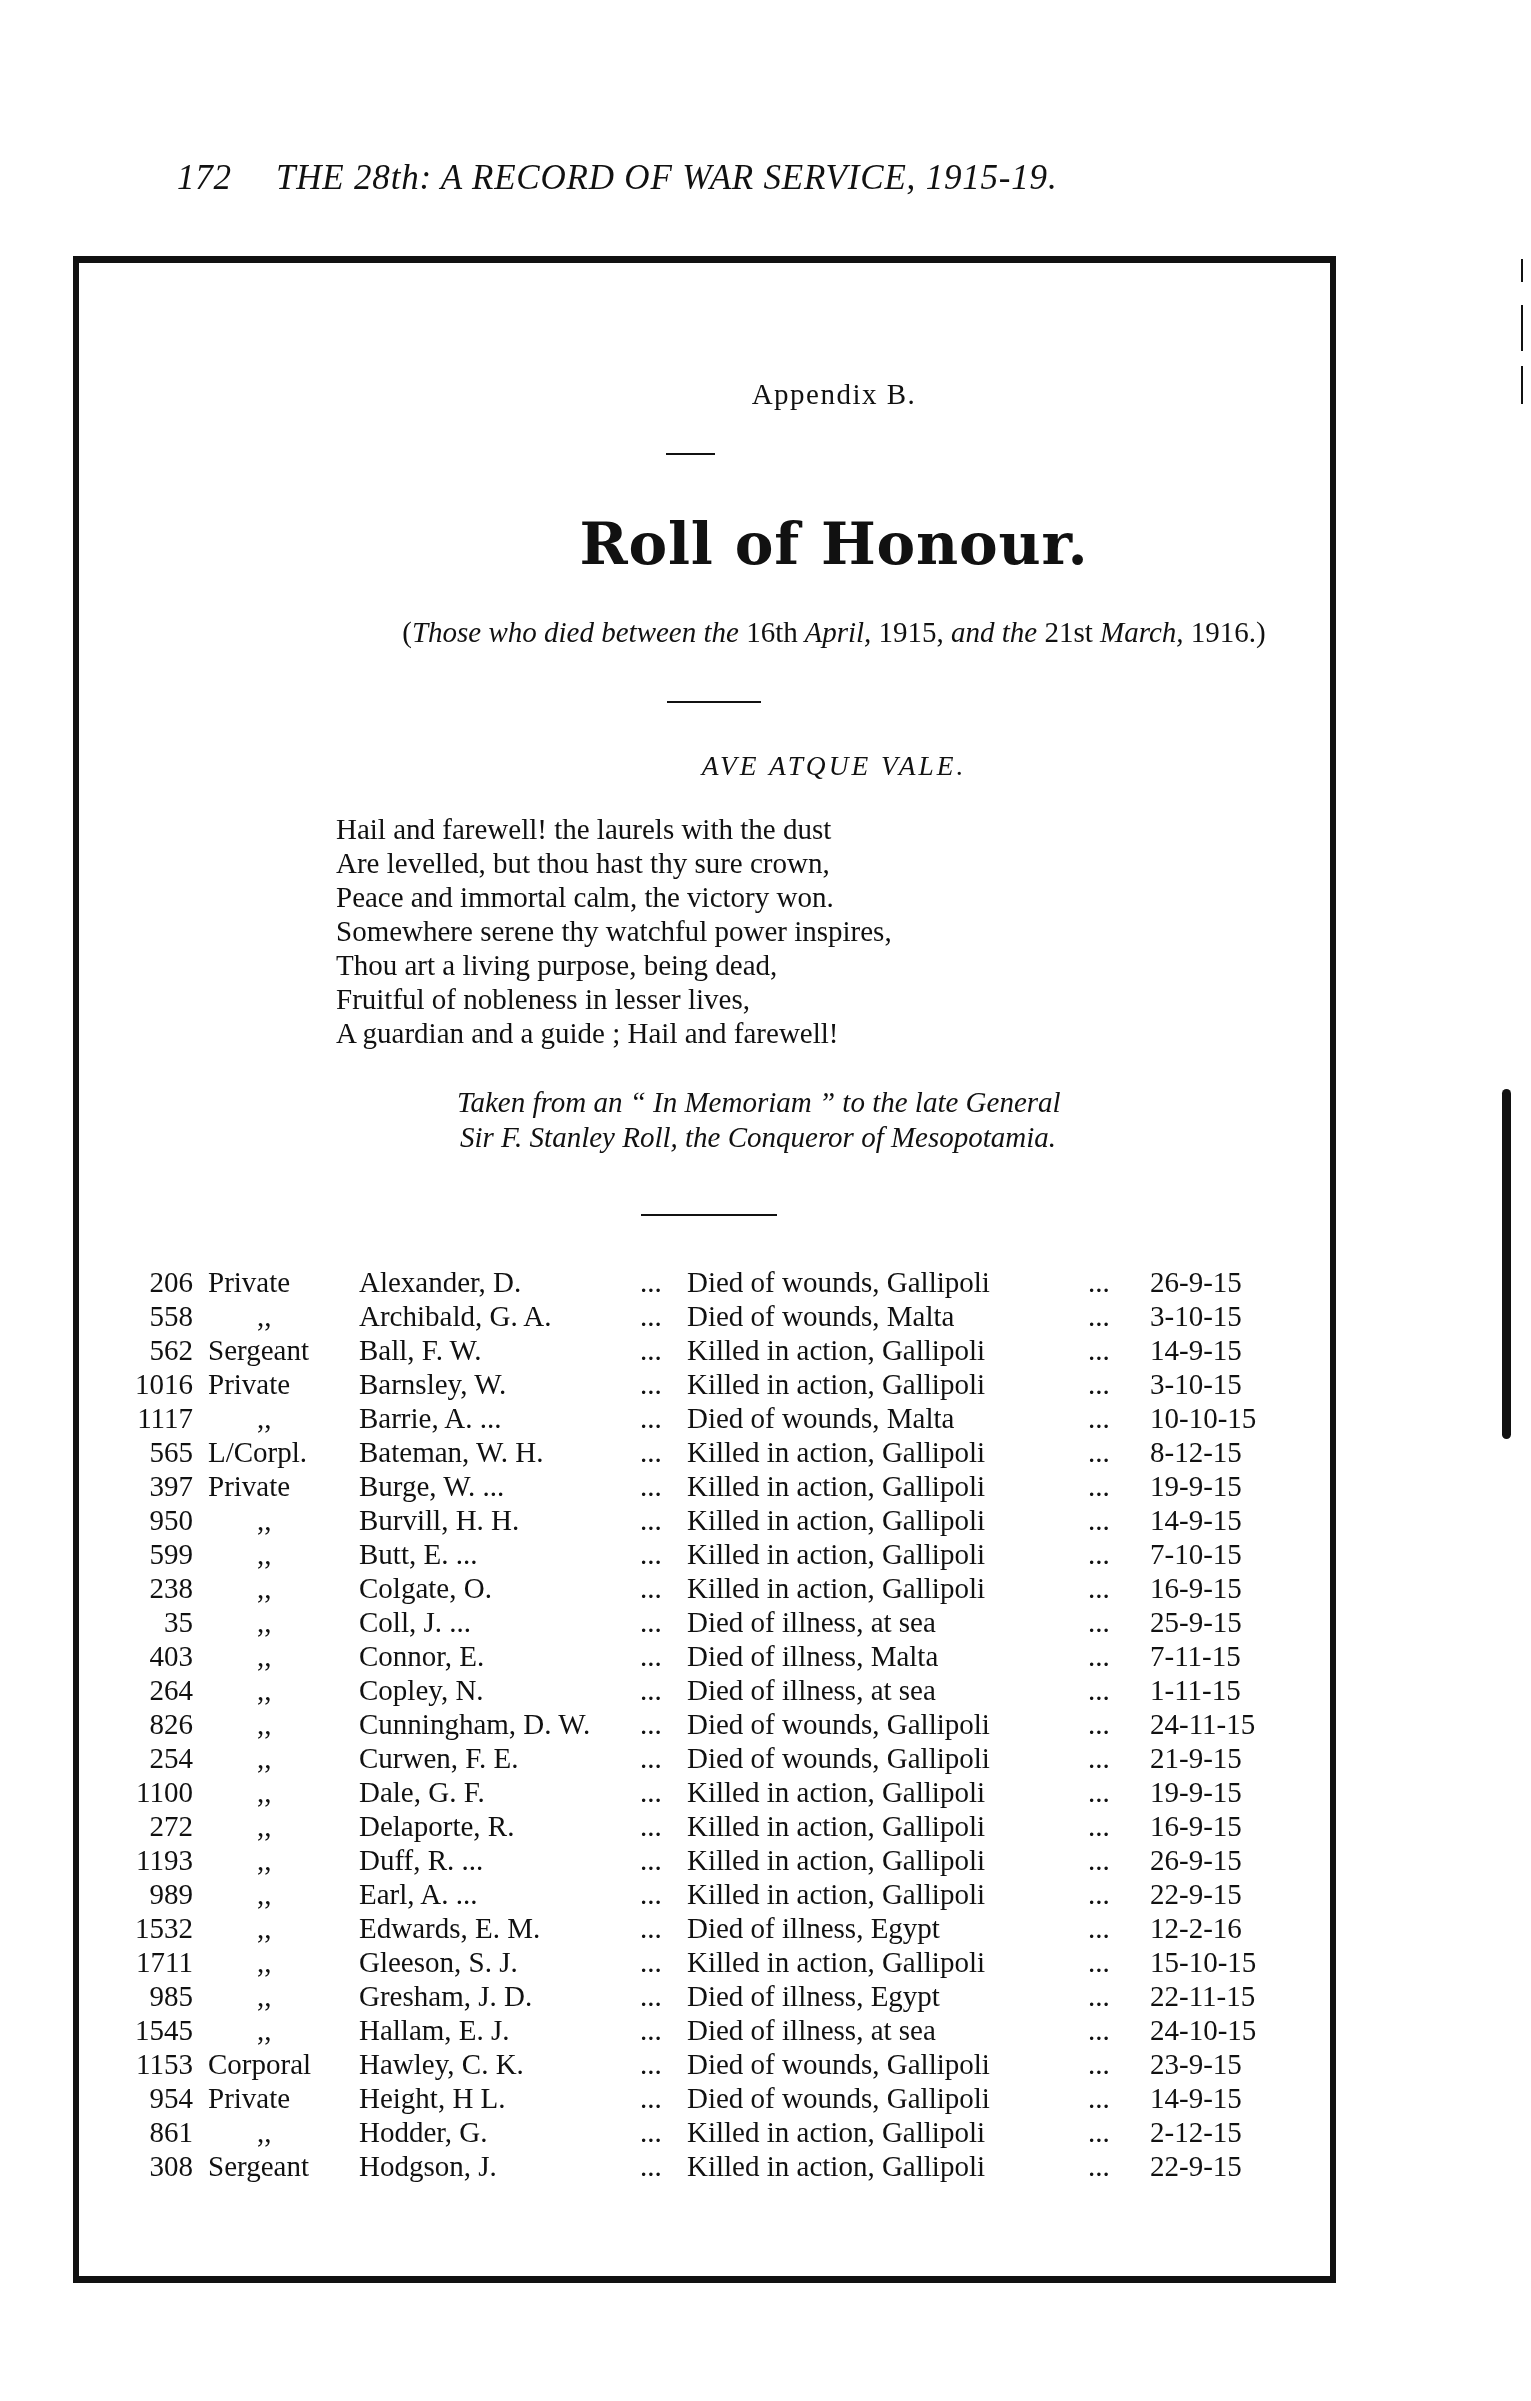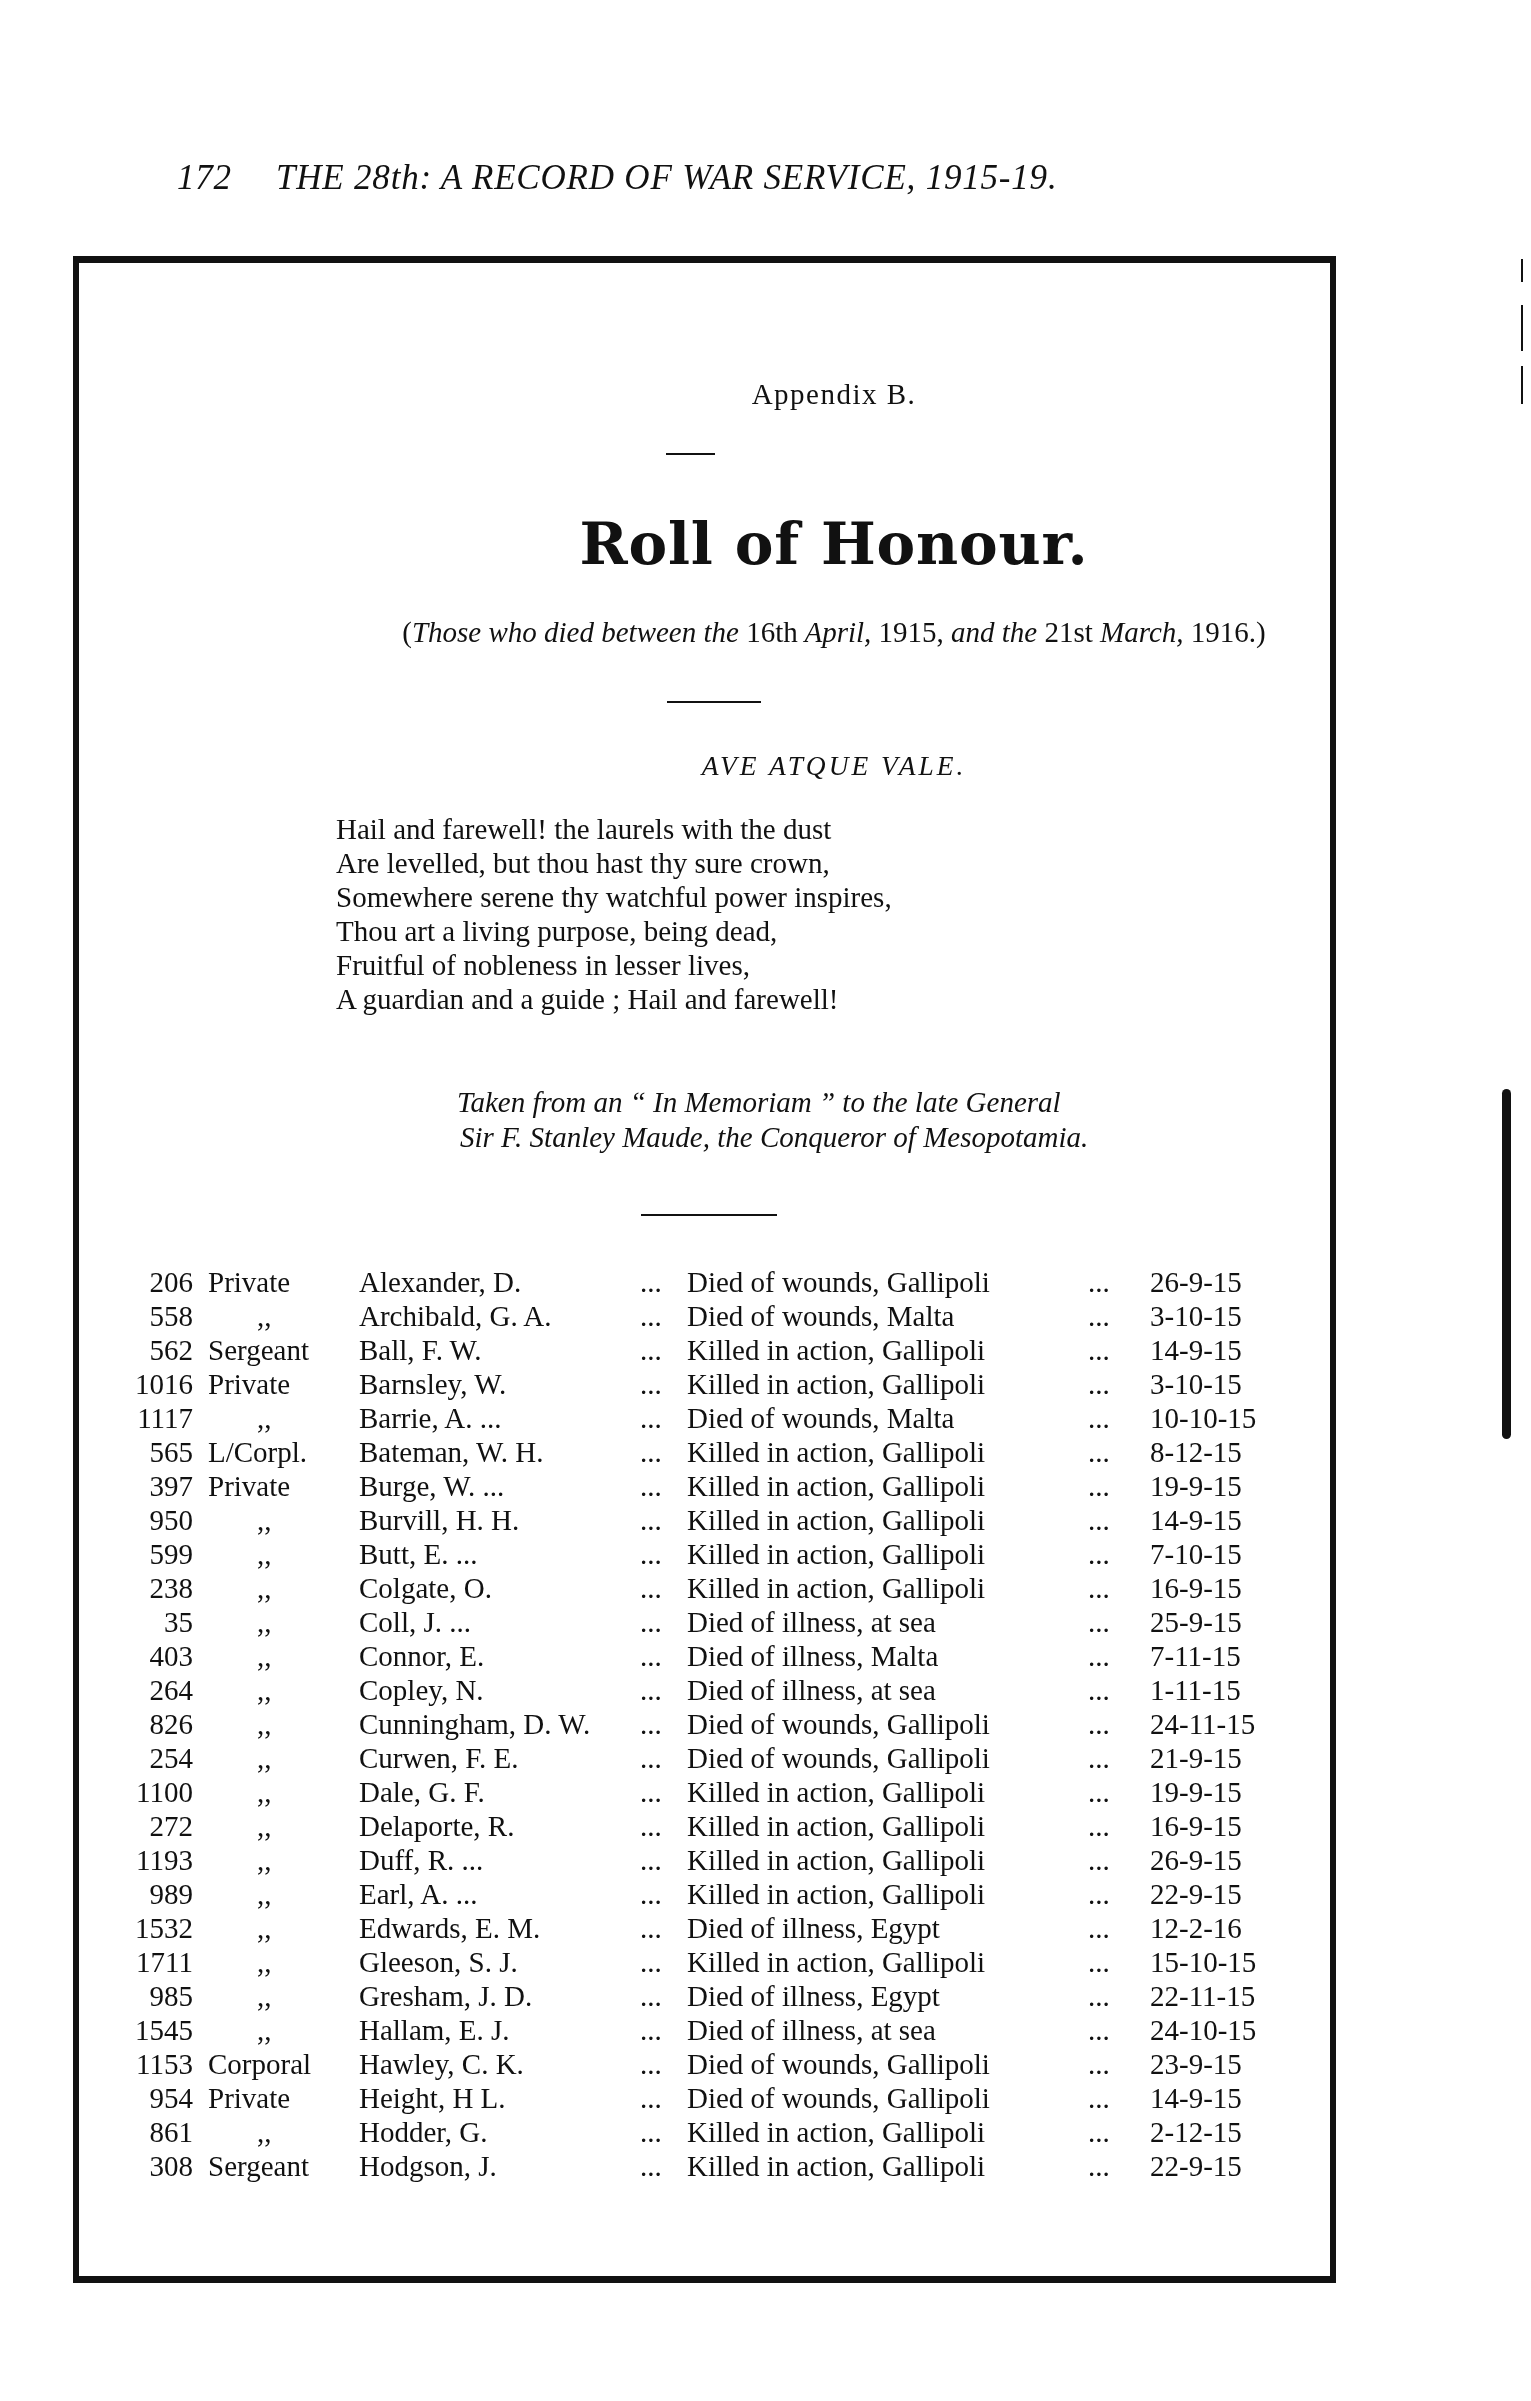--- a/index.html
+++ b/index.html
@@ -138,29 +138,30 @@
   <span>(</span><i>Those who died between the </i><span>16th</span><i> April,</i><span> 1915, </span><i>and the </i><span>21st</span><i> March,</i><span> 1916.)</span>
 </div>
 
 <div class="rule rule2"></div>
 
 <div class="centered poem-title">AVE ATQUE VALE.</div>
 
 <div class="poem">
   <div class="poem-line">Hail and farewell!  the laurels with the dust</div>
   <div class="poem-line">Are levelled, but thou hast thy sure crown,</div>
+  <div class="poem-line">Peace and immortal calm, the victory won.</div>
   <div class="poem-line">Somewhere serene thy watchful power inspires,</div>
   <div class="poem-line">Thou art a living purpose, being dead,</div>
   <div class="poem-line">Fruitful of nobleness in lesser lives,</div>
   <div class="poem-line">A guardian and a guide ;  Hail and farewell!</div>
 </div>
 
 <div class="attribution">
   <div>Taken from an “ In Memoriam ” to the late General</div>
-  <div style="padding-left:3px">Sir F. Stanley Maude, the Conqueror of Mesopotamia.</div>
+  <div style="padding-left:3px">Sir F. Stanley Roll, the Conqueror of Mesopotamia.</div>
 </div>
 
 <div class="rule rule3"></div>
 
 <div class="roll" id="roll">
     <div class="row">
       <span class="c-num">206</span>
       <span class="c-rank">Private</span>
       <span class="c-name">Alexander, D.</span>
       <span class="c-dots1">...</span>

